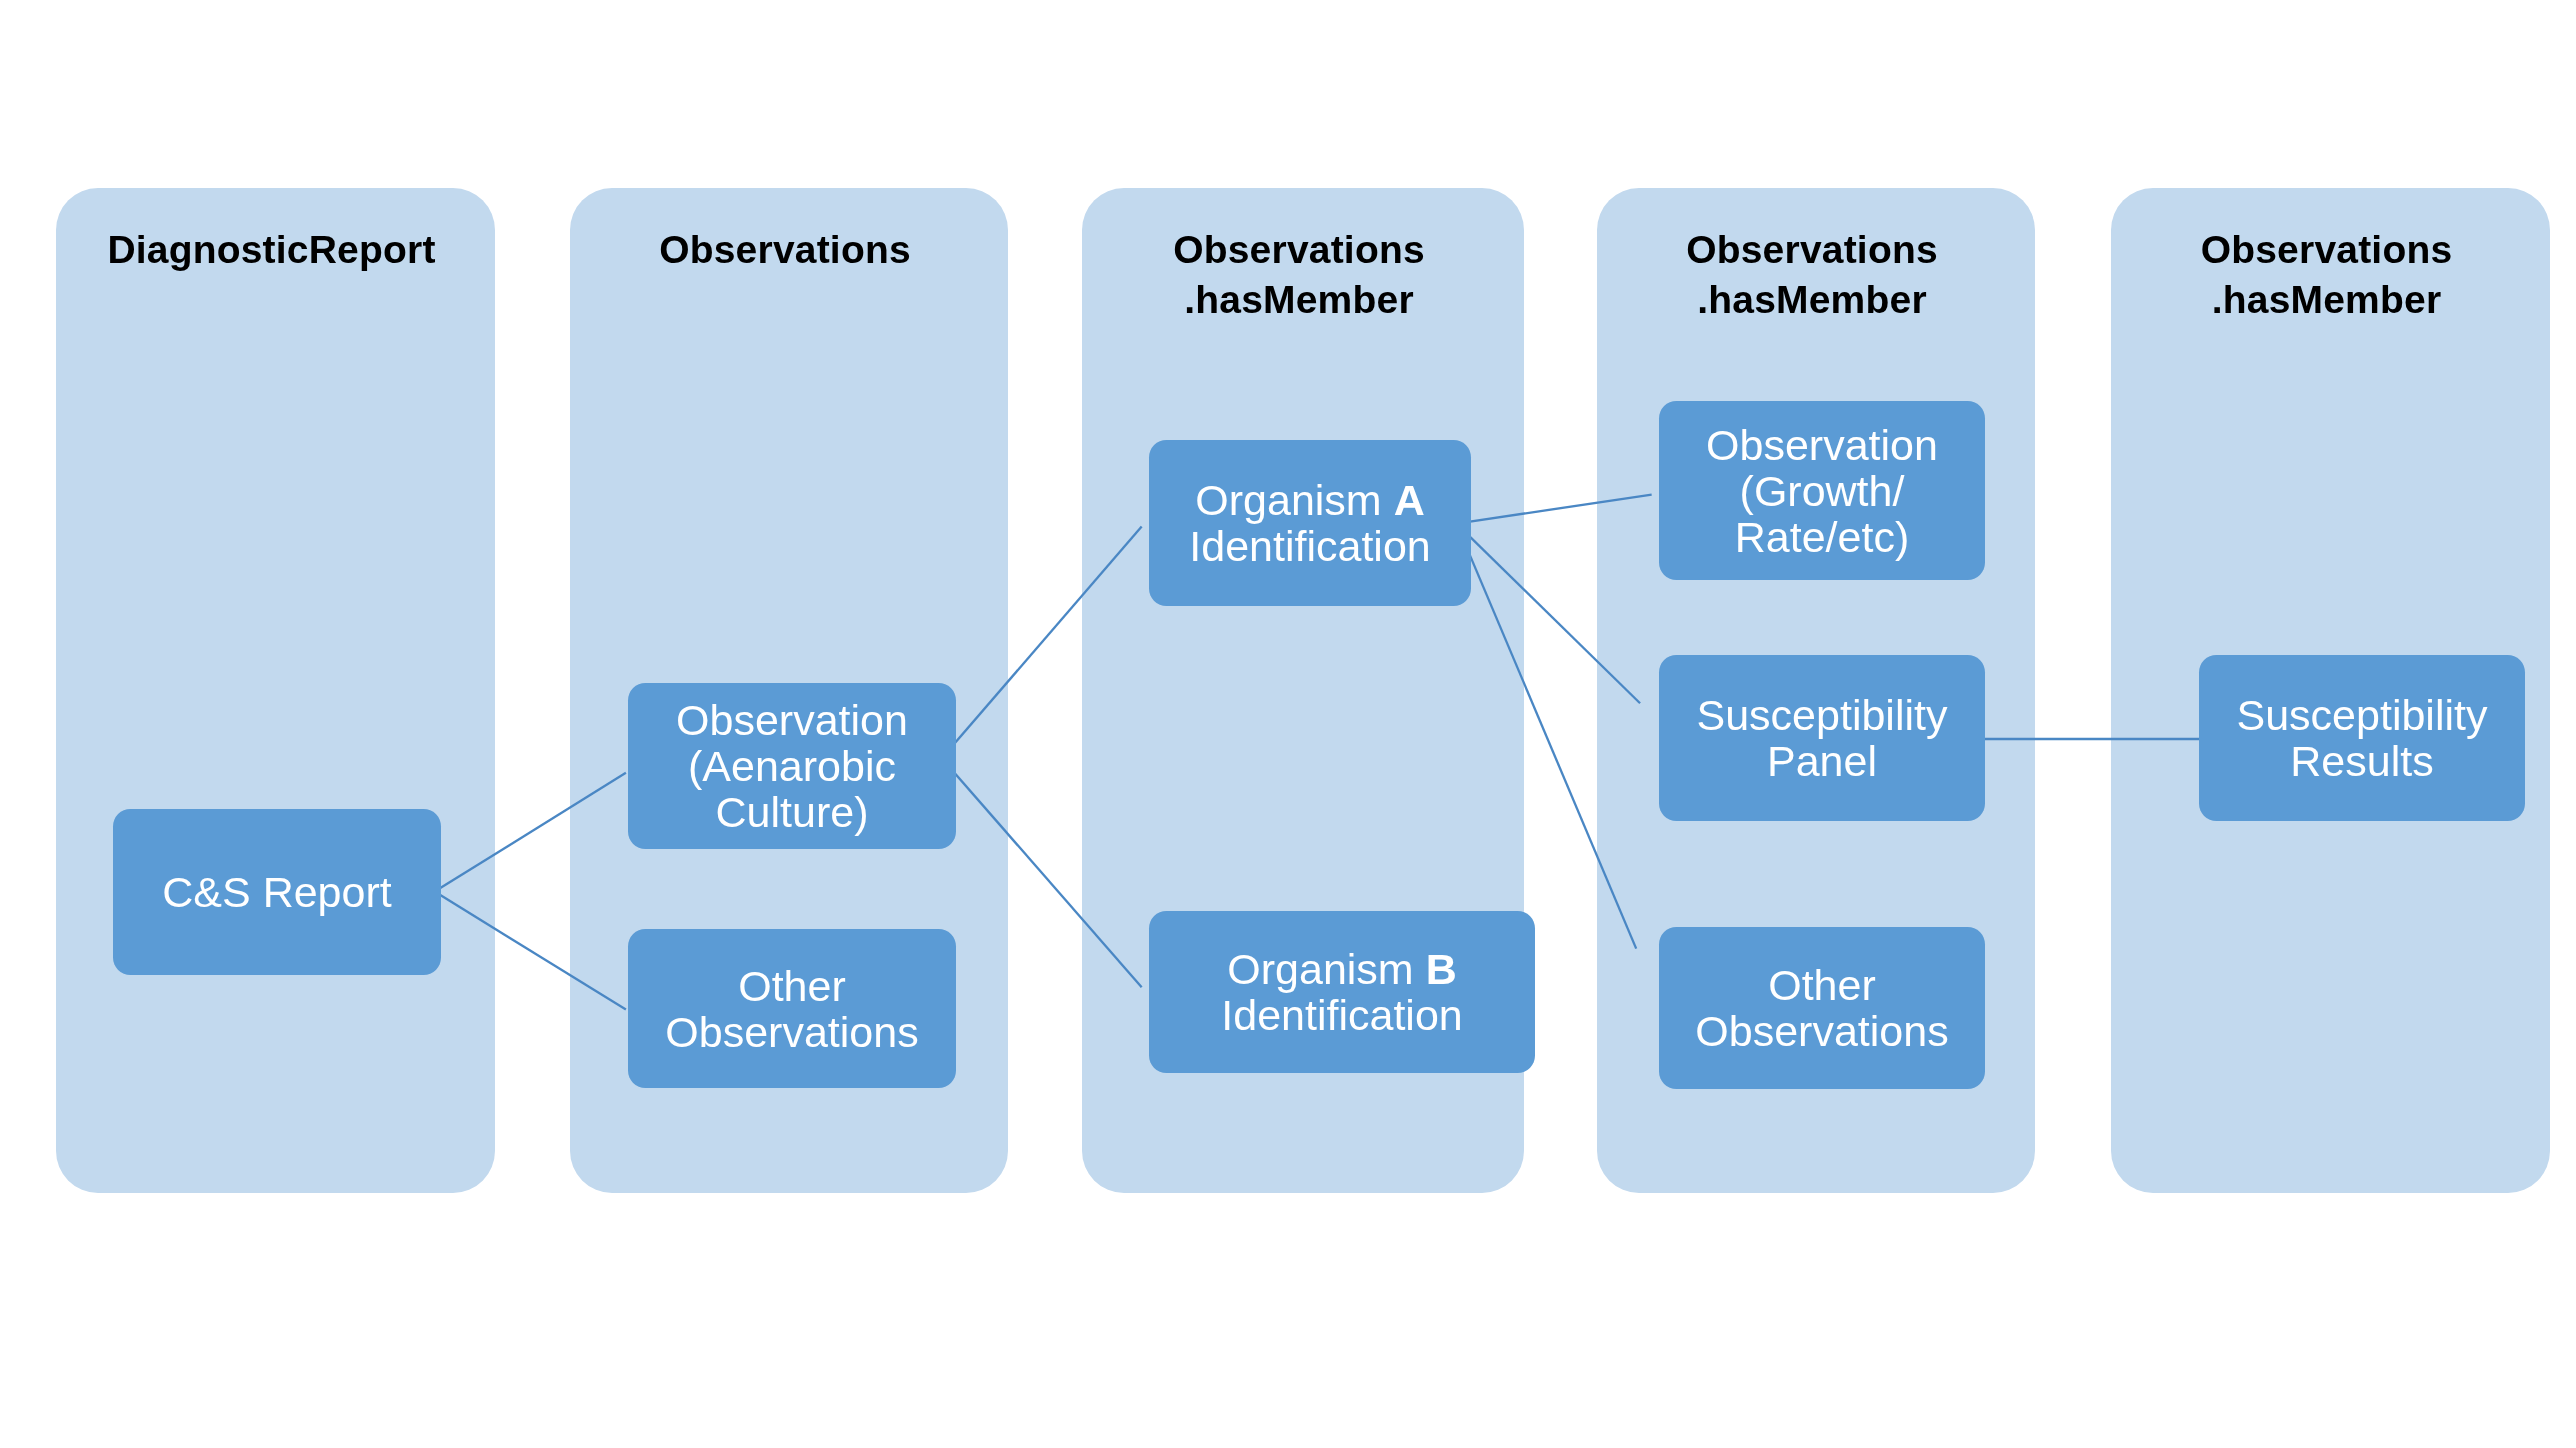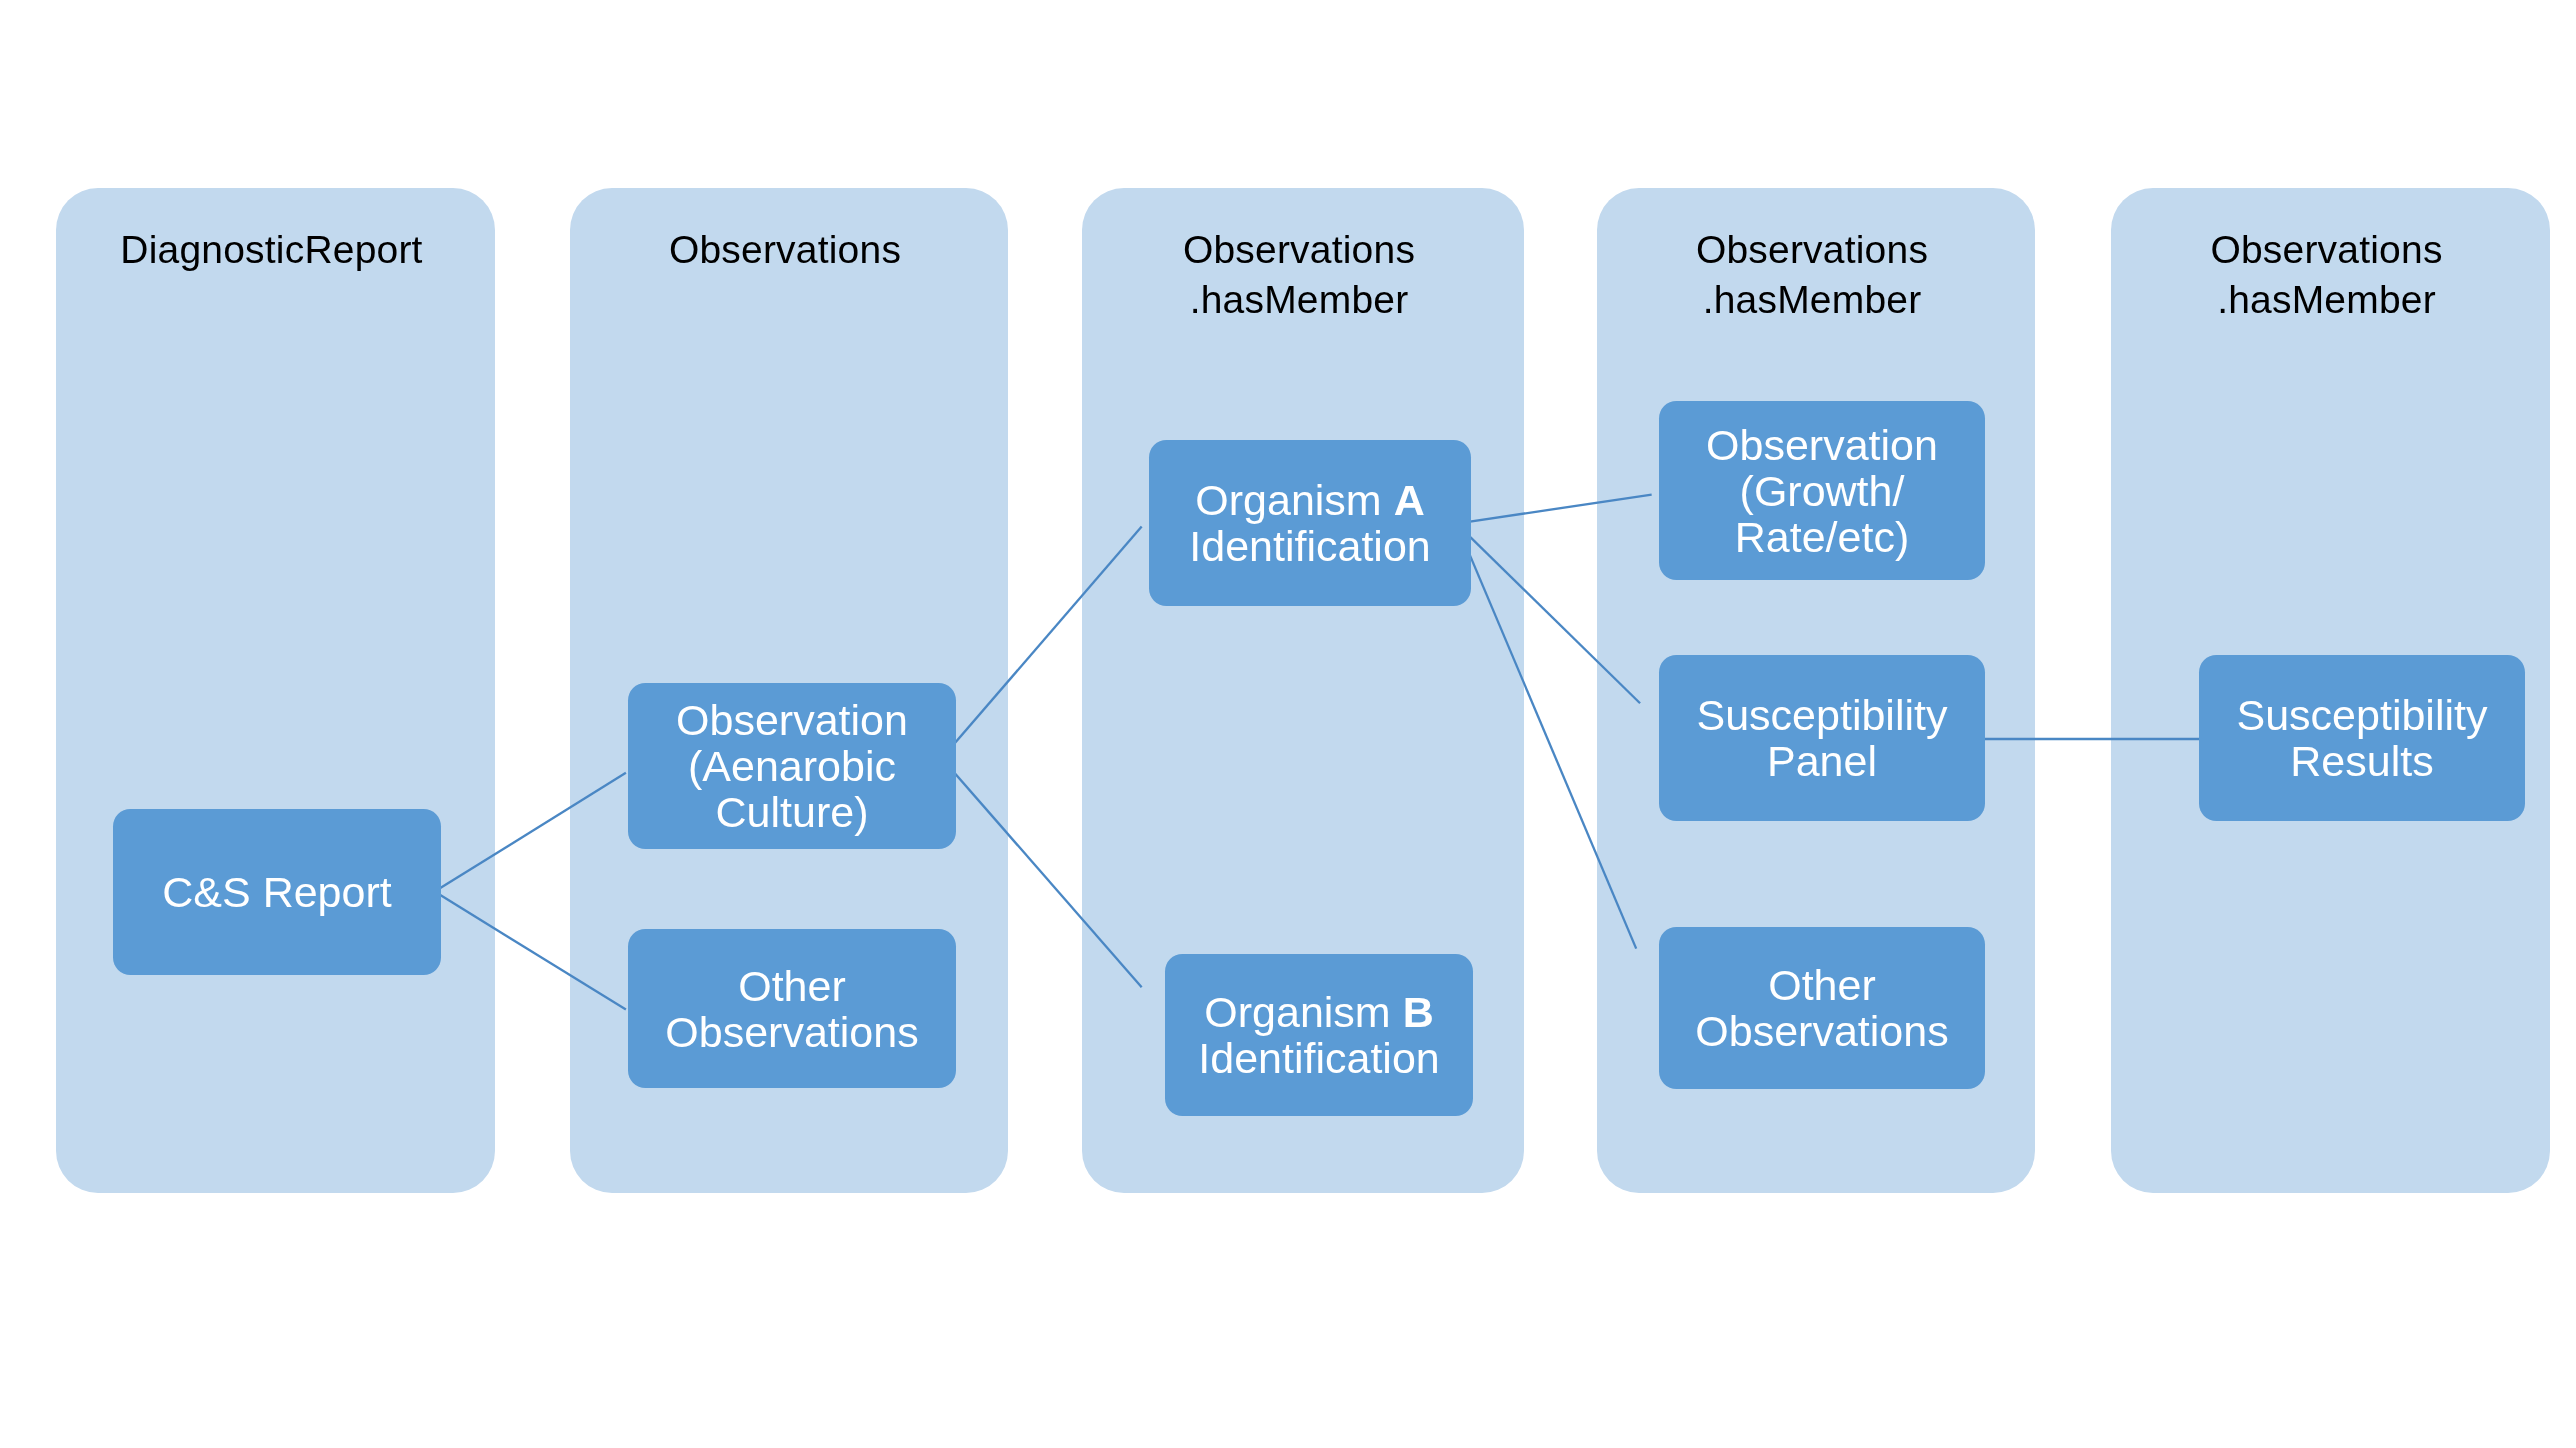--- a/index.html
+++ b/index.html
@@ -26,21 +26,21 @@
   }
   .column-header {
     position: absolute;
     left: 0;
     right: 8px;
     top: 37px;
     text-align: center;
     color: #000000;
     font-size: 39px;
     line-height: 50px;
-    font-weight: 400;
+    font-weight: 700;
     letter-spacing: 0.2px;
     white-space: pre-line;
   }
   .node {
     position: absolute;
     background: #5b9bd5;
     border-radius: 17.4px;
     color: #ffffff;
     font-size: 43px;
     line-height: 46px;
@@ -120,21 +120,21 @@
   <div class="node" style="left:628px; top:929px; width:328px; height:159px;">
     <span>Other
 Observations</span>
   </div>
 
   <div class="node" style="left:1149px; top:440px; width:322px; height:166px;">
     <span><span>Organism </span><b>A</b><span>
 Identification</span></span>
   </div>
 
-  <div class="node" style="left:1149px; top:954px; width:308px; height:162px;margin-left:16px;">
+  <div class="node" style="left:1149px; top:911px; width:386px; height:162px;">
     <span><span>Organism </span><b>B</b><span>
 Identification</span></span>
   </div>
 
   <div class="node" style="left:1659px; top:401px; width:326px; height:179px;">
     <span>Observation
 (Growth/
 Rate/etc)</span>
   </div>
 

